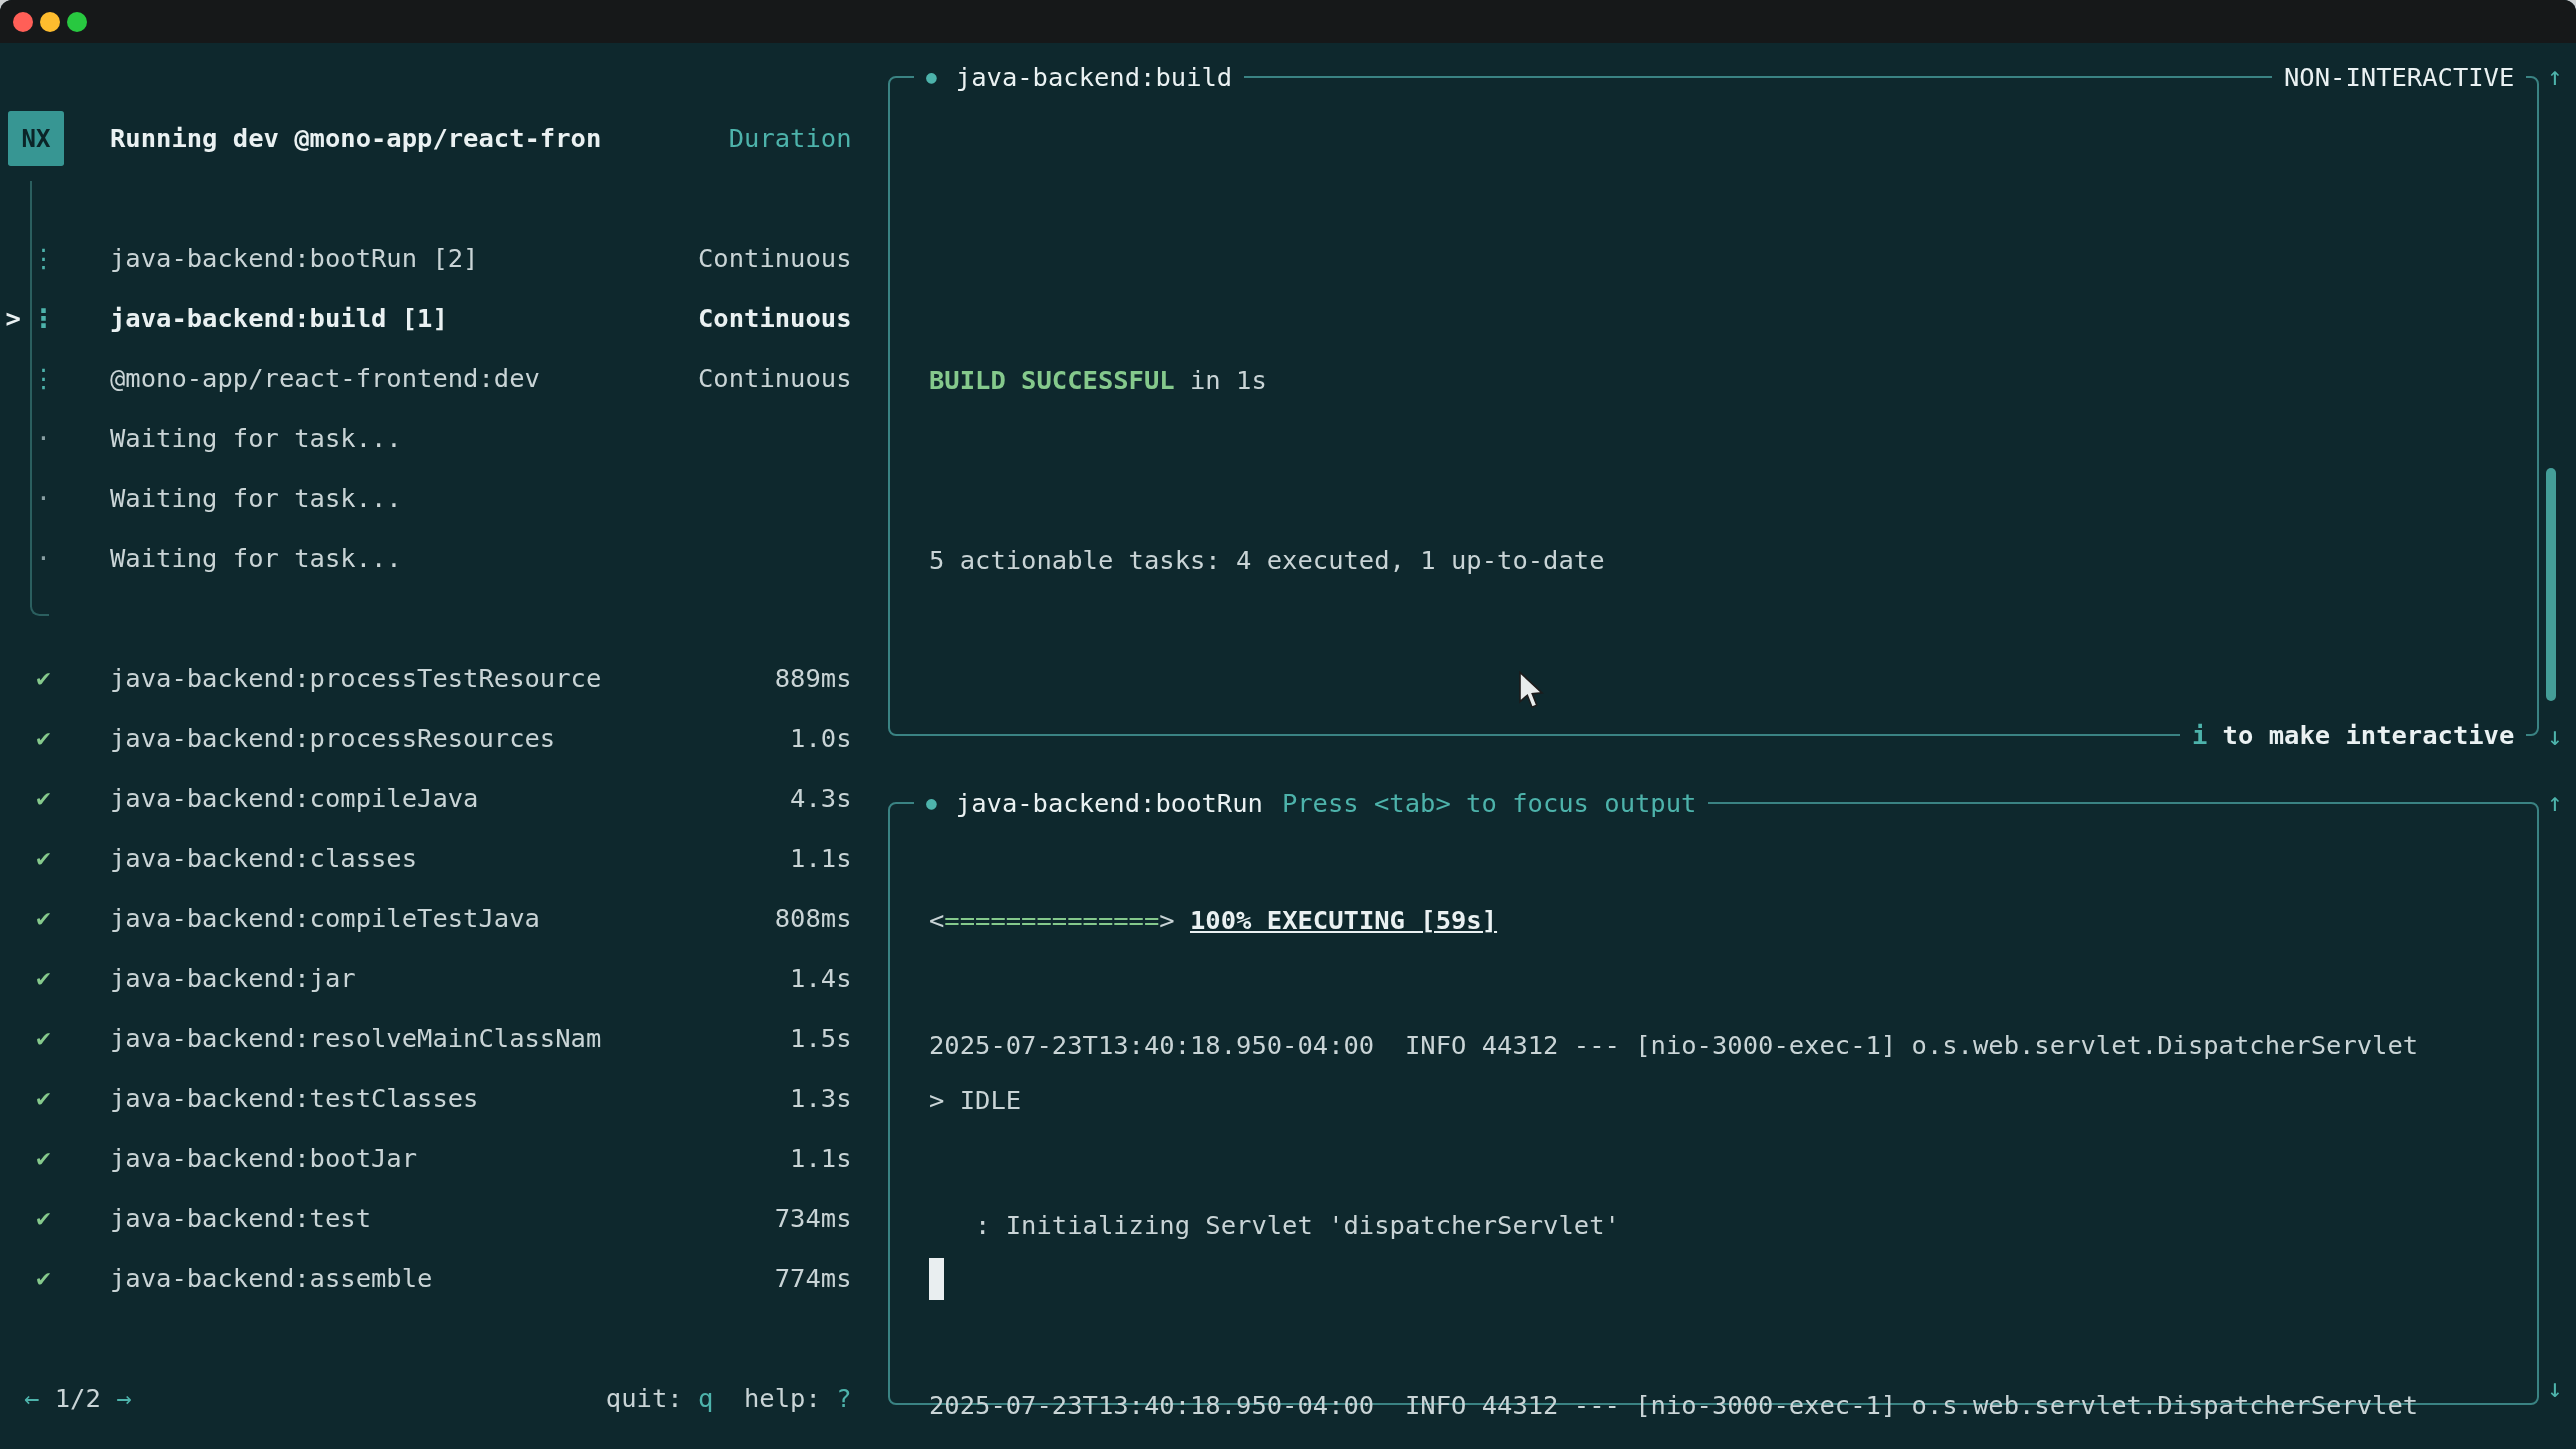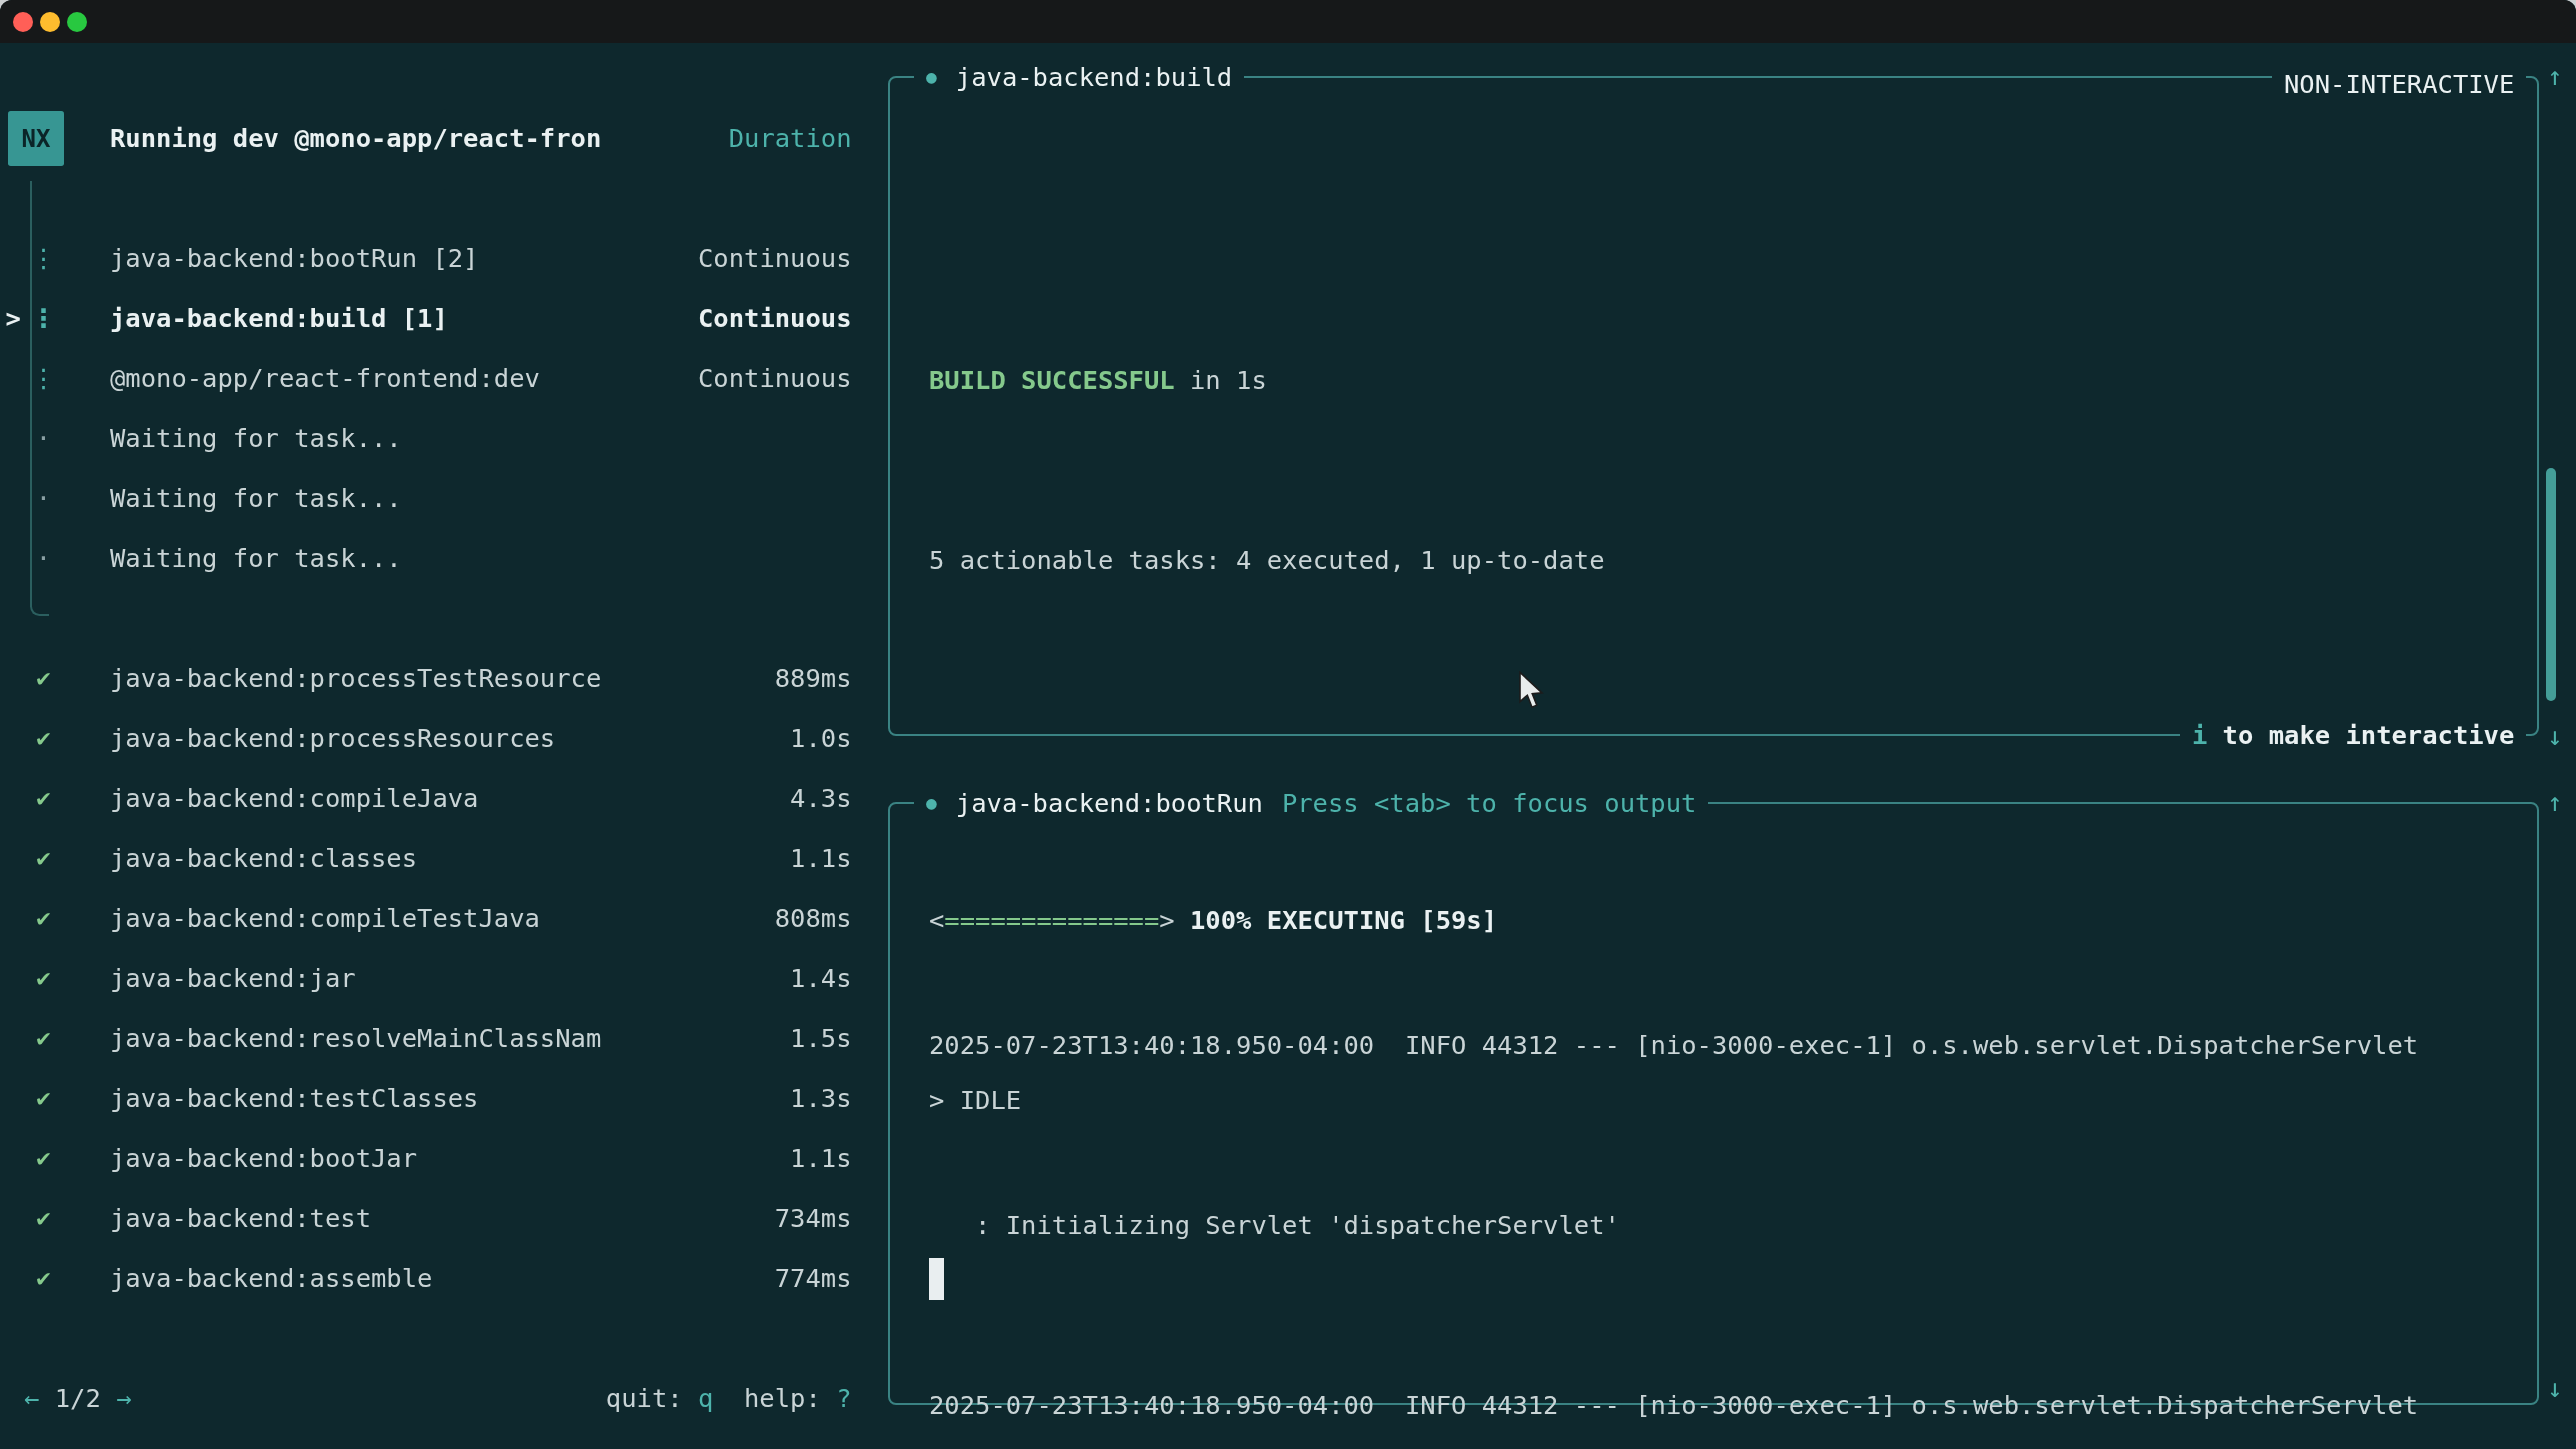--- a/index.html
+++ b/index.html
@@ -47,30 +47,30 @@
   
   .panel { position:absolute; left:888px; width:1651px; border:2px solid var(--border); border-radius:8px; }
   .panel.build { top:33px; height:660px; }
   .panel.bootrun { top:759px; height:603px; }
   .panel-title { position:absolute; top:-19px; left:24px; background:var(--bg); padding:0 12px;
                  display:flex; align-items:center; gap:19px; height:36px; line-height:36px; white-space:pre; }
   .bullet { color:var(--accent); font-size:18px; }
   .ptitle { color:var(--text_bright); }
   .phint { color:var(--accent); }
   .panel-mode { position:absolute; top:-19px; right:10.7px; background:var(--bg); padding:0 12px;
-                height:36px; line-height:36px; color:var(--text_bright);margin-top:7px; }
+                height:36px; line-height:36px; color:var(--text_bright); }
   .panel-hint { position:absolute; bottom:-19px; right:10.7px; background:var(--bg); padding:0 12px;
                 height:36px; line-height:36px; color:var(--text_bright); font-weight:bold; white-space:pre; }
   .pcontent { position:absolute; left:39px; right:29.5px; top:0; white-space:pre; line-height:60px; overflow:hidden; }
   .panel.build .pcontent { padding-top:152px; }
   .panel.bootrun .pcontent { padding-top:91px; }
   .line { height:60px; }
   .green { color:var(--green); }
   .bold { font-weight:bold; }
-  .bright { color:var(--text_bright); }
+  .bright { color:var(--text_bright);text-decoration:underline; }
   .cursor-block { display:inline-block; width:14.8px; height:42px; background:var(--cursor); vertical-align:-10.7px; }
 
   .scroll-thumb { position:absolute; right:20px; top:425px; width:10px; height:233px;
                   background:var(--accent); border-radius:5.4px; opacity:.85; }
   .edge-arrow { position:absolute; right:5.4px; width:32px; text-align:center; color:var(--accent);
                 height:36px; line-height:36px; }
   #arrow-up-1 { top:14.8px; }
   #arrow-down-1 { top:675px; }
   #arrow-up-2 { top:741px; }
   #arrow-down-2 { top:1327px; }

